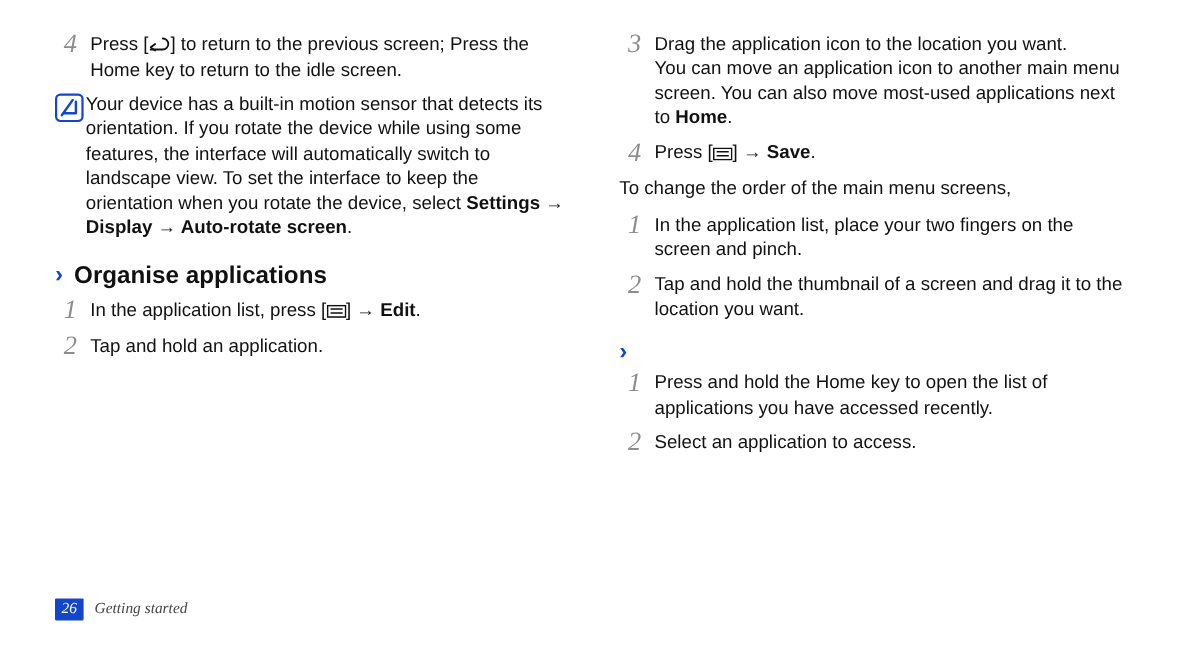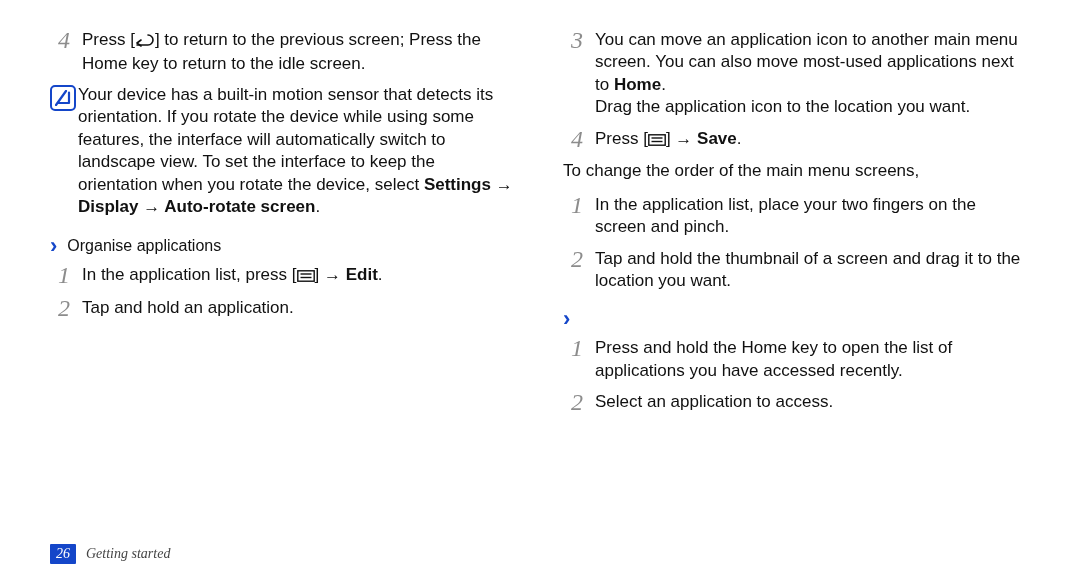--- a/index.html
+++ b/index.html
@@ -75,22 +75,22 @@
     margin-top: 16px;
     margin-bottom: 6px;
   }
   .chevron {
     color: #1446c9;
     font-weight: 900;
     font-size: 22px;
     line-height: 1;
   }
   .htitle {
-    font-size: 16px;
-    font-weight: 400;
+    font-size: 22px;
+    font-weight: 700;
   }
   .para {
     margin-bottom: 10px;
   }
   .footer {
     position: absolute;
     left: 50px;
     bottom: 22px;
     display: flex;
     align-items: center;
@@ -173,24 +173,24 @@
       <div class="step-body">Tap and hold an application.</div>
     </div>
 
   </div>
 
   <div class="col">
 
     <div class="step">
       <div class="step-num">3</div>
       <div class="step-body">
+        <div>Drag the application icon to the location you want.</div>
         <div>
           <span>You can move an application icon to another main menu screen. You can also move most-used applications next to </span><b>Home</b><span>.</span>
         </div>
-        <div>Drag the application icon to the location you want.</div>
       </div>
     </div>
 
     <div class="step">
       <div class="step-num">4</div>
       <div class="step-body">
         <span>Press [</span><span class="key-icon">
           <svg width="18" height="12" viewBox="0 0 18 12">
             <rect x="0.8" y="0.8" width="16.4" height="10.4" fill="none" stroke="#111" stroke-width="1.4"></rect>
             <line x1="3.5" y1="4" x2="14.5" y2="4" stroke="#111" stroke-width="1.4"></line>

